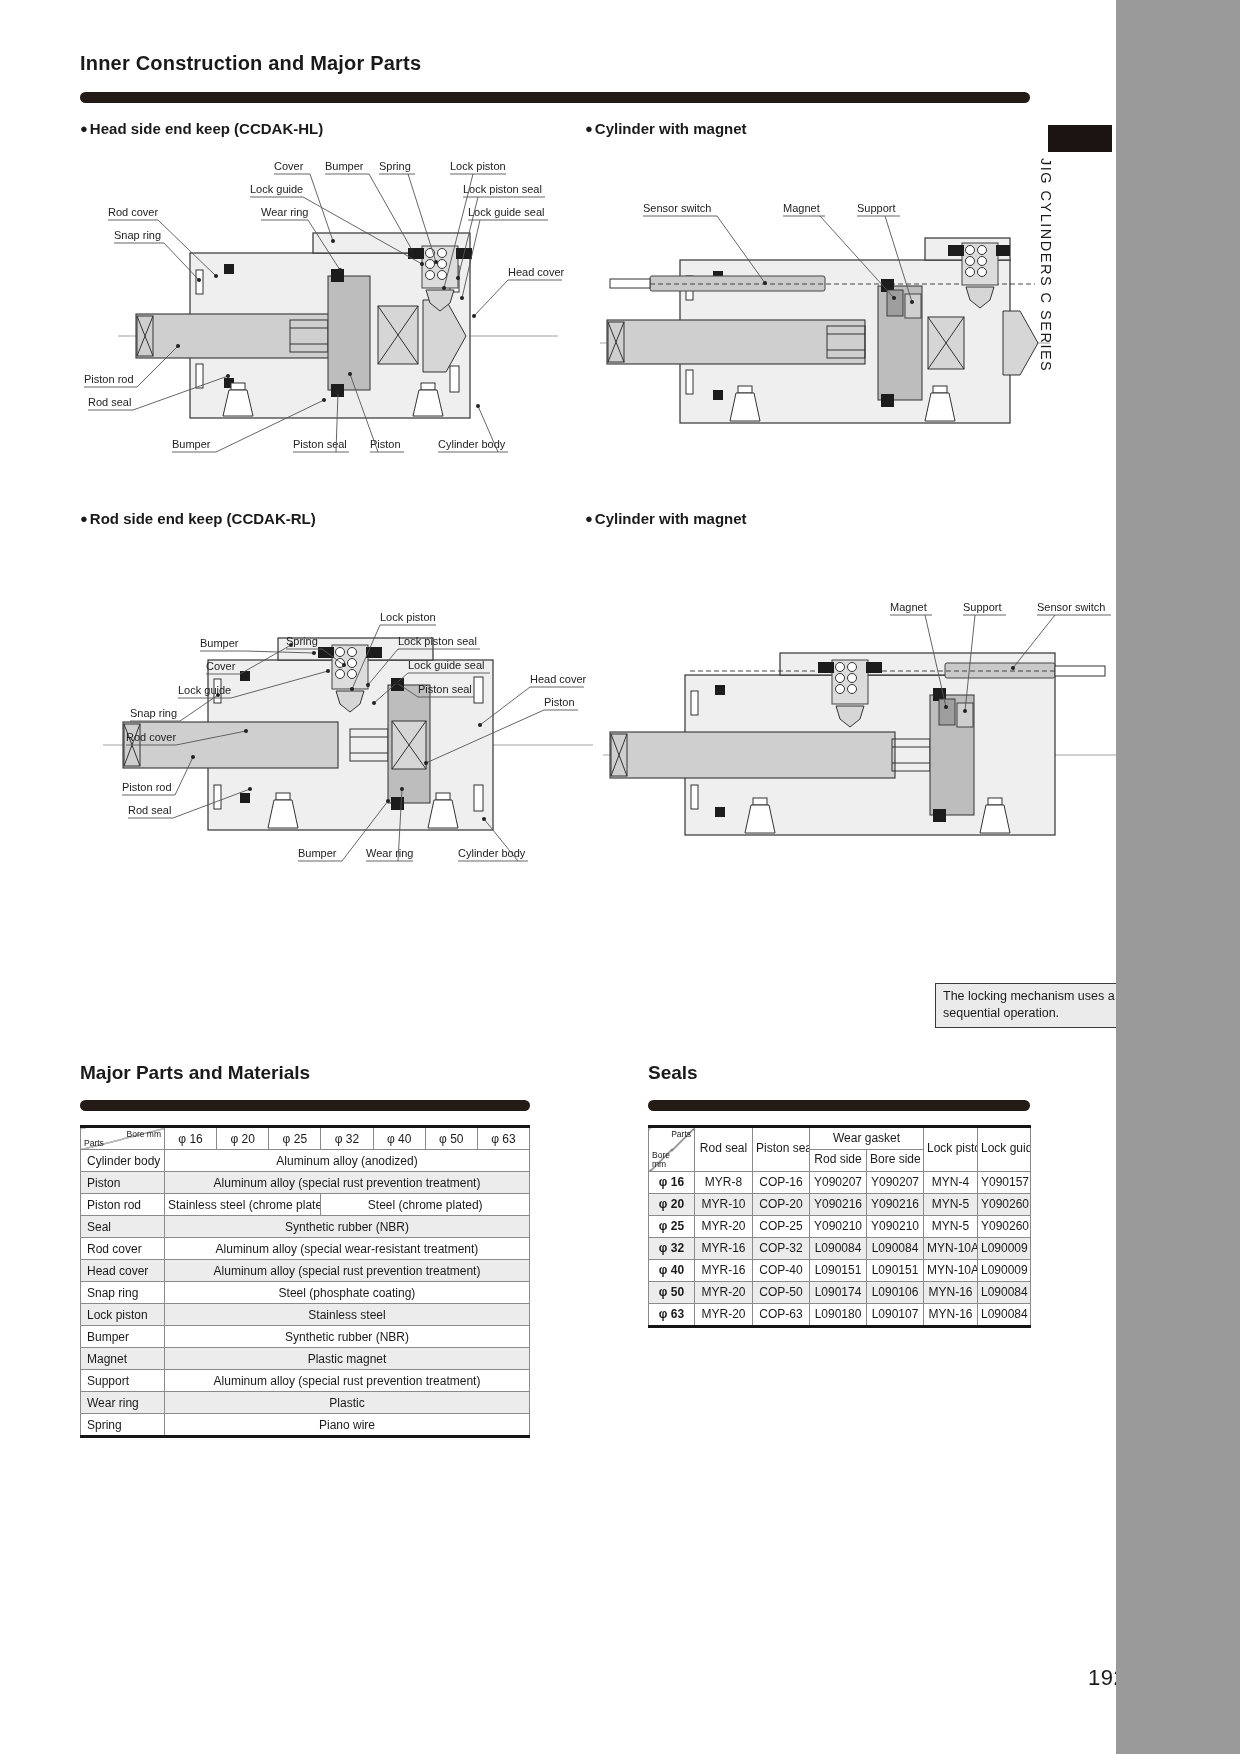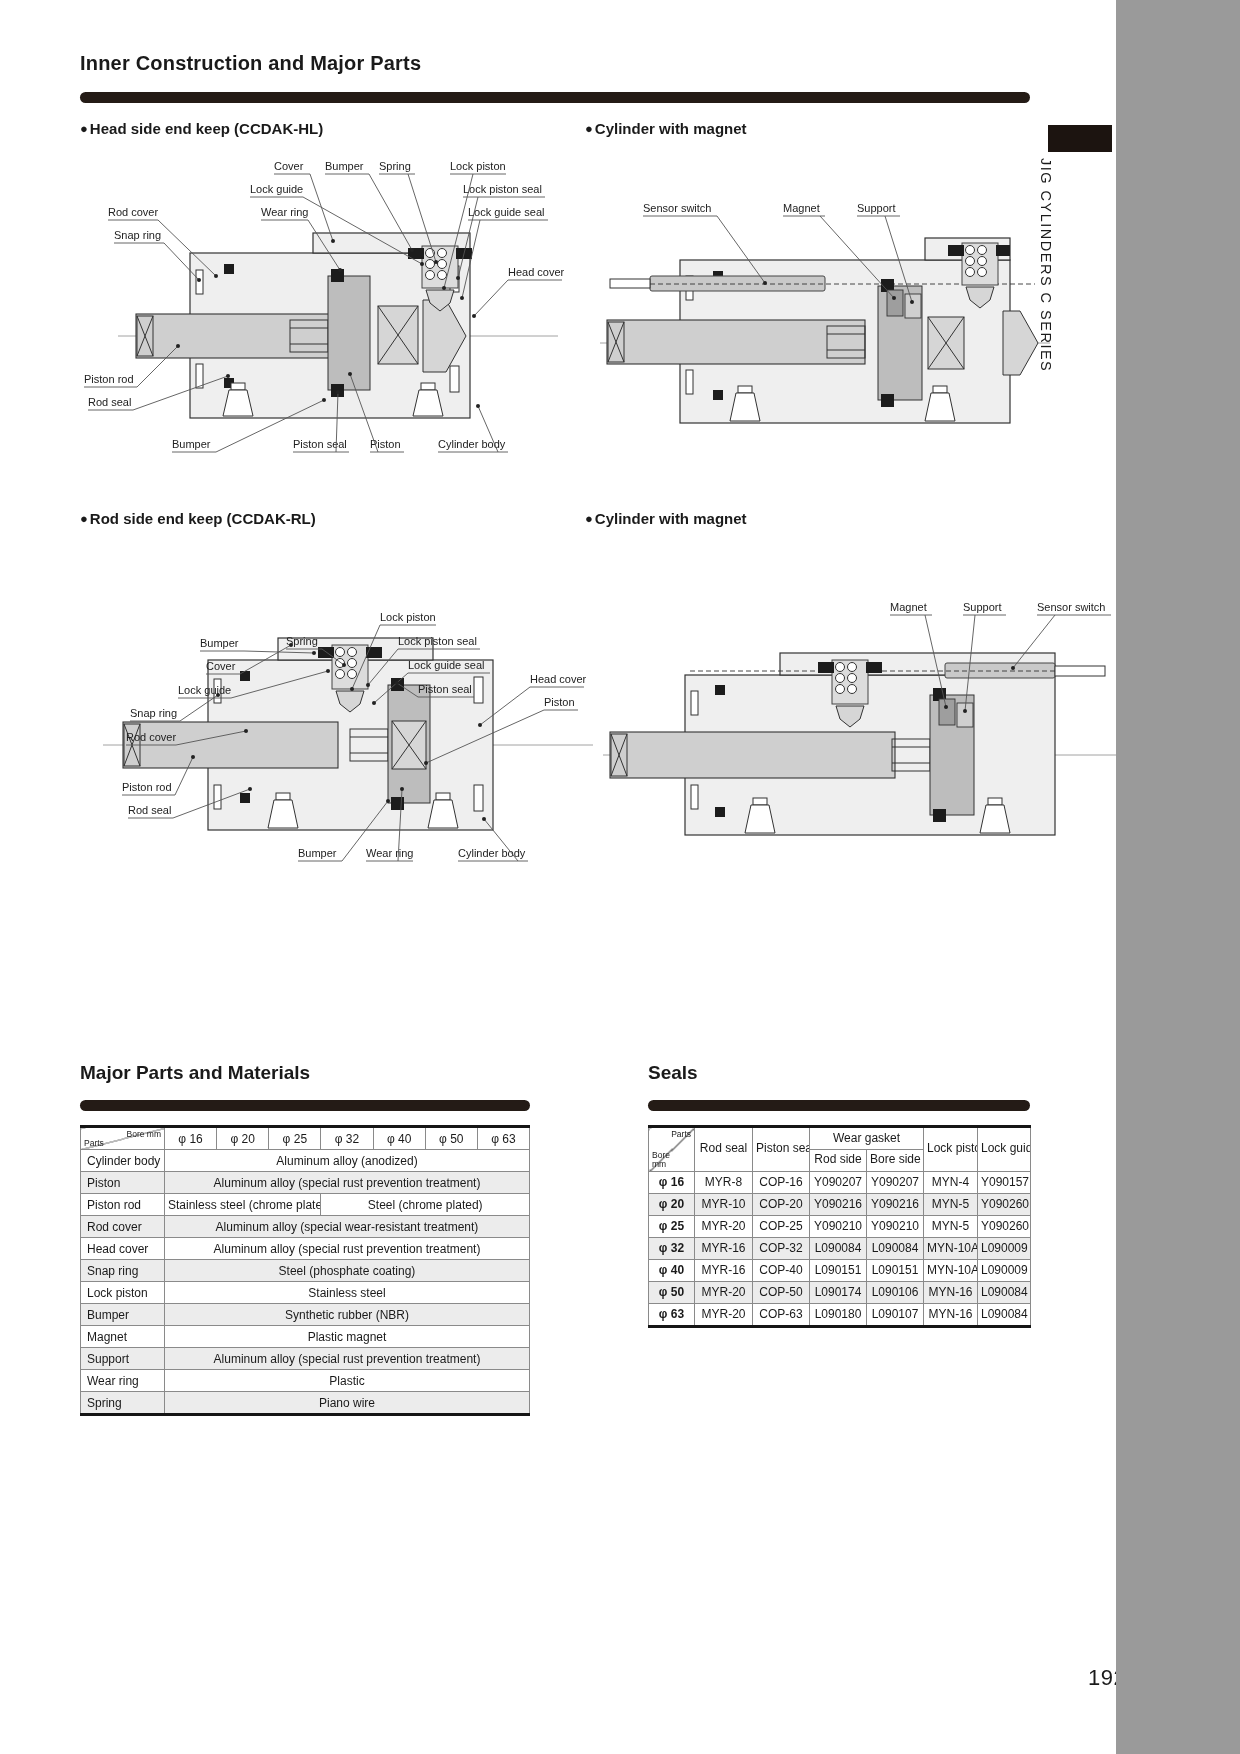--- a/index.html
+++ b/index.html
@@ -426,20 +426,21 @@
       <line class="ln" x1="368" y1="70" x2="411" y2="70"></line>
         <line class="ln" x1="380" y1="70" x2="370" y2="166"></line>
         <circle class="dot" cx="370" cy="166" r="2"></circle>
       <text class="lbl" x="442" y="66">Sensor switch</text>
       <line class="ln" x1="442" y1="70" x2="516" y2="70"></line>
         <line class="ln" x1="460" y1="70" x2="418" y2="123"></line>
         <circle class="dot" cx="418" cy="123" r="2"></circle>
     </g>
   </svg>
 
+  <div class="abs note-box" style="left:935px;top:983px;">The locking mechanism uses a sequential operation.</div>
 
   <div class="abs tbl-title" style="left:80px;top:1062px;text-align:center;">Major Parts and Materials</div>
   <div class="abs rule-bar" style="left:80px;top:1100px;width:450px;"></div>
   <table class="abs tbl mat" style="left:80px;top:1125px;">
     <colgroup>
         <col style="width:84px">
         <col>
         <col>
         <col>
         <col>
@@ -468,20 +469,24 @@
     <tr>
           <td class="part">Piston</td>
           <td colspan="7">Aluminum alloy (special rust prevention treatment)</td>
         </tr>
     <tr>
           <td class="part">Piston rod</td>
           <td colspan="3" class="small">Stainless steel (chrome plated)</td>
           <td colspan="4">Steel (chrome plated)</td>
         </tr>
     <tr>
+          <td class="part">Seal</td>
+          <td colspan="7">Synthetic rubber (NBR)</td>
+        </tr>
+    <tr>
           <td class="part">Rod cover</td>
           <td colspan="7">Aluminum alloy (special wear-resistant treatment)</td>
         </tr>
     <tr>
           <td class="part">Head cover</td>
           <td colspan="7">Aluminum alloy (special rust prevention treatment)</td>
         </tr>
     <tr>
           <td class="part">Snap ring</td>
           <td colspan="7">Steel (phosphate coating)</td>

